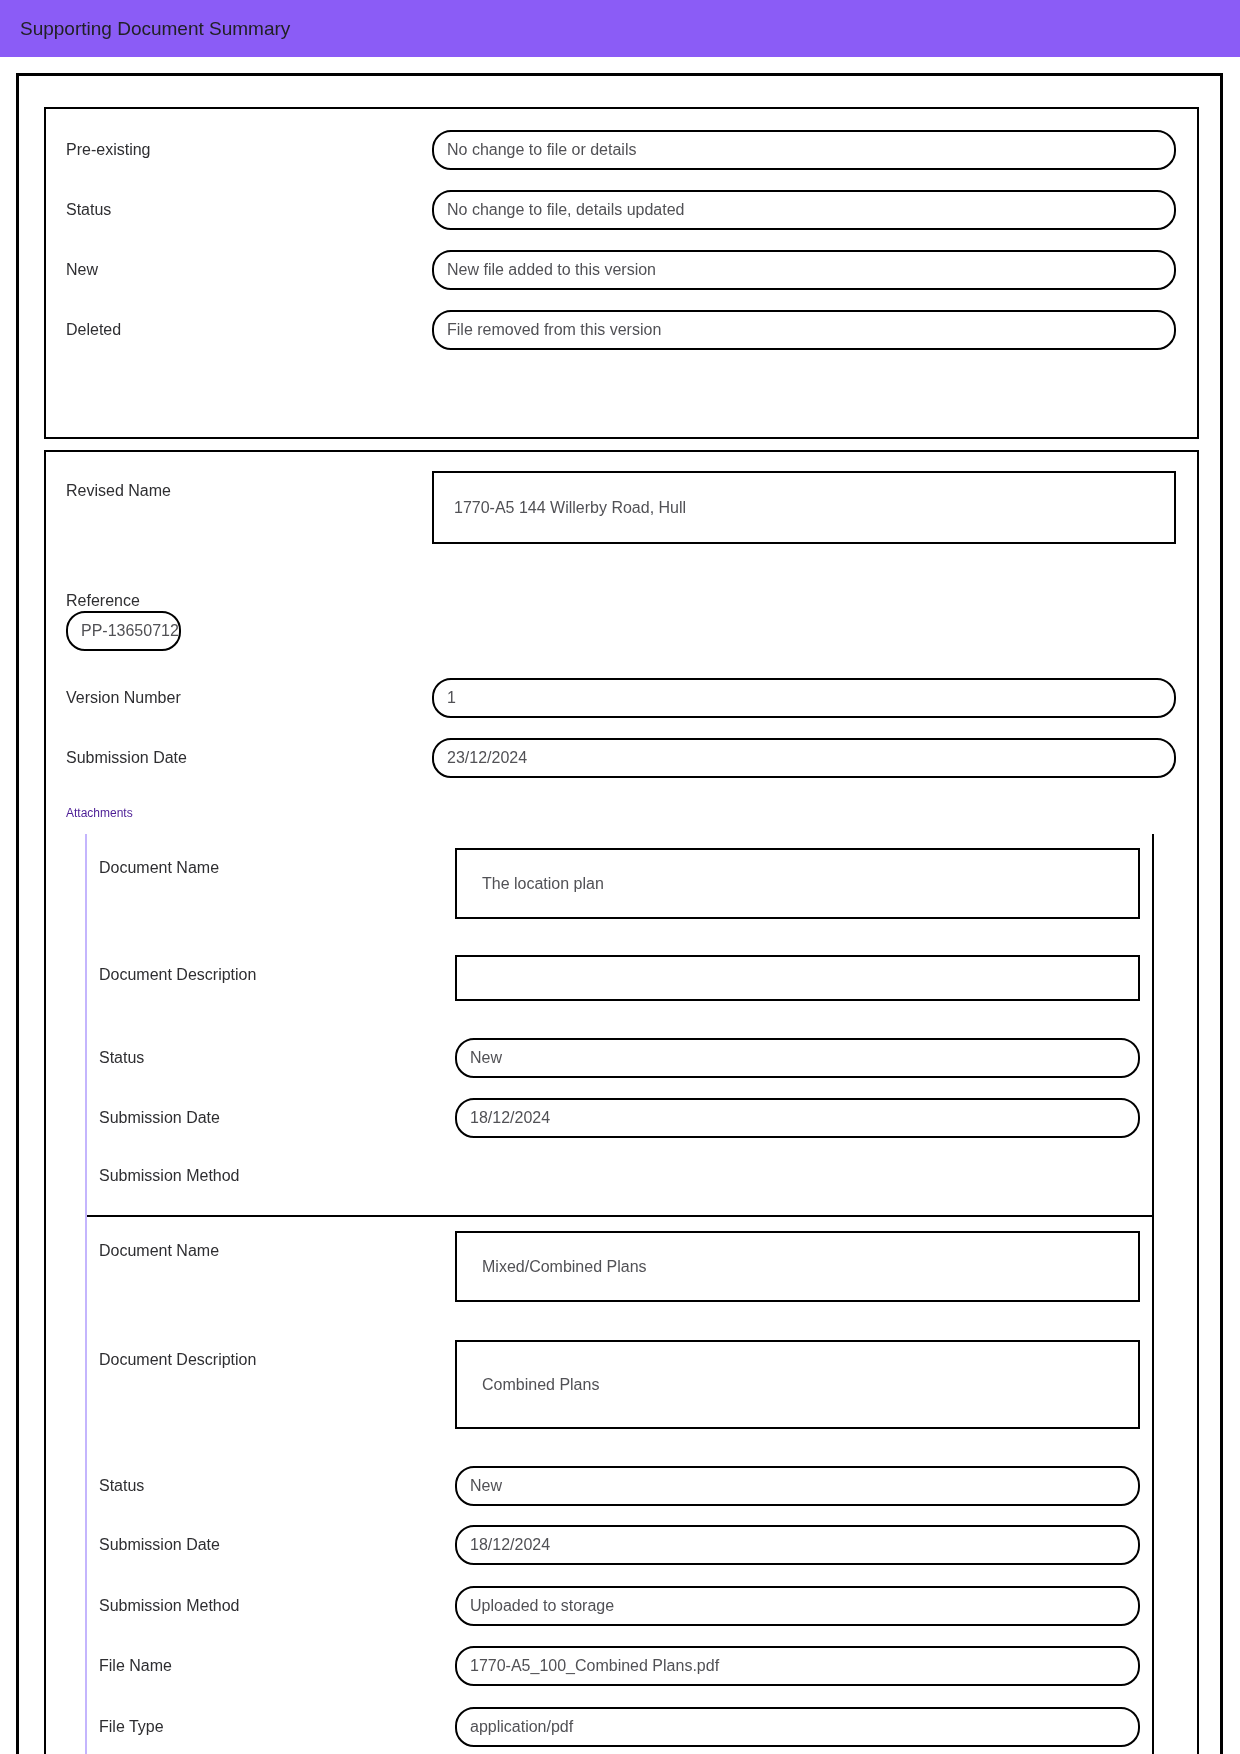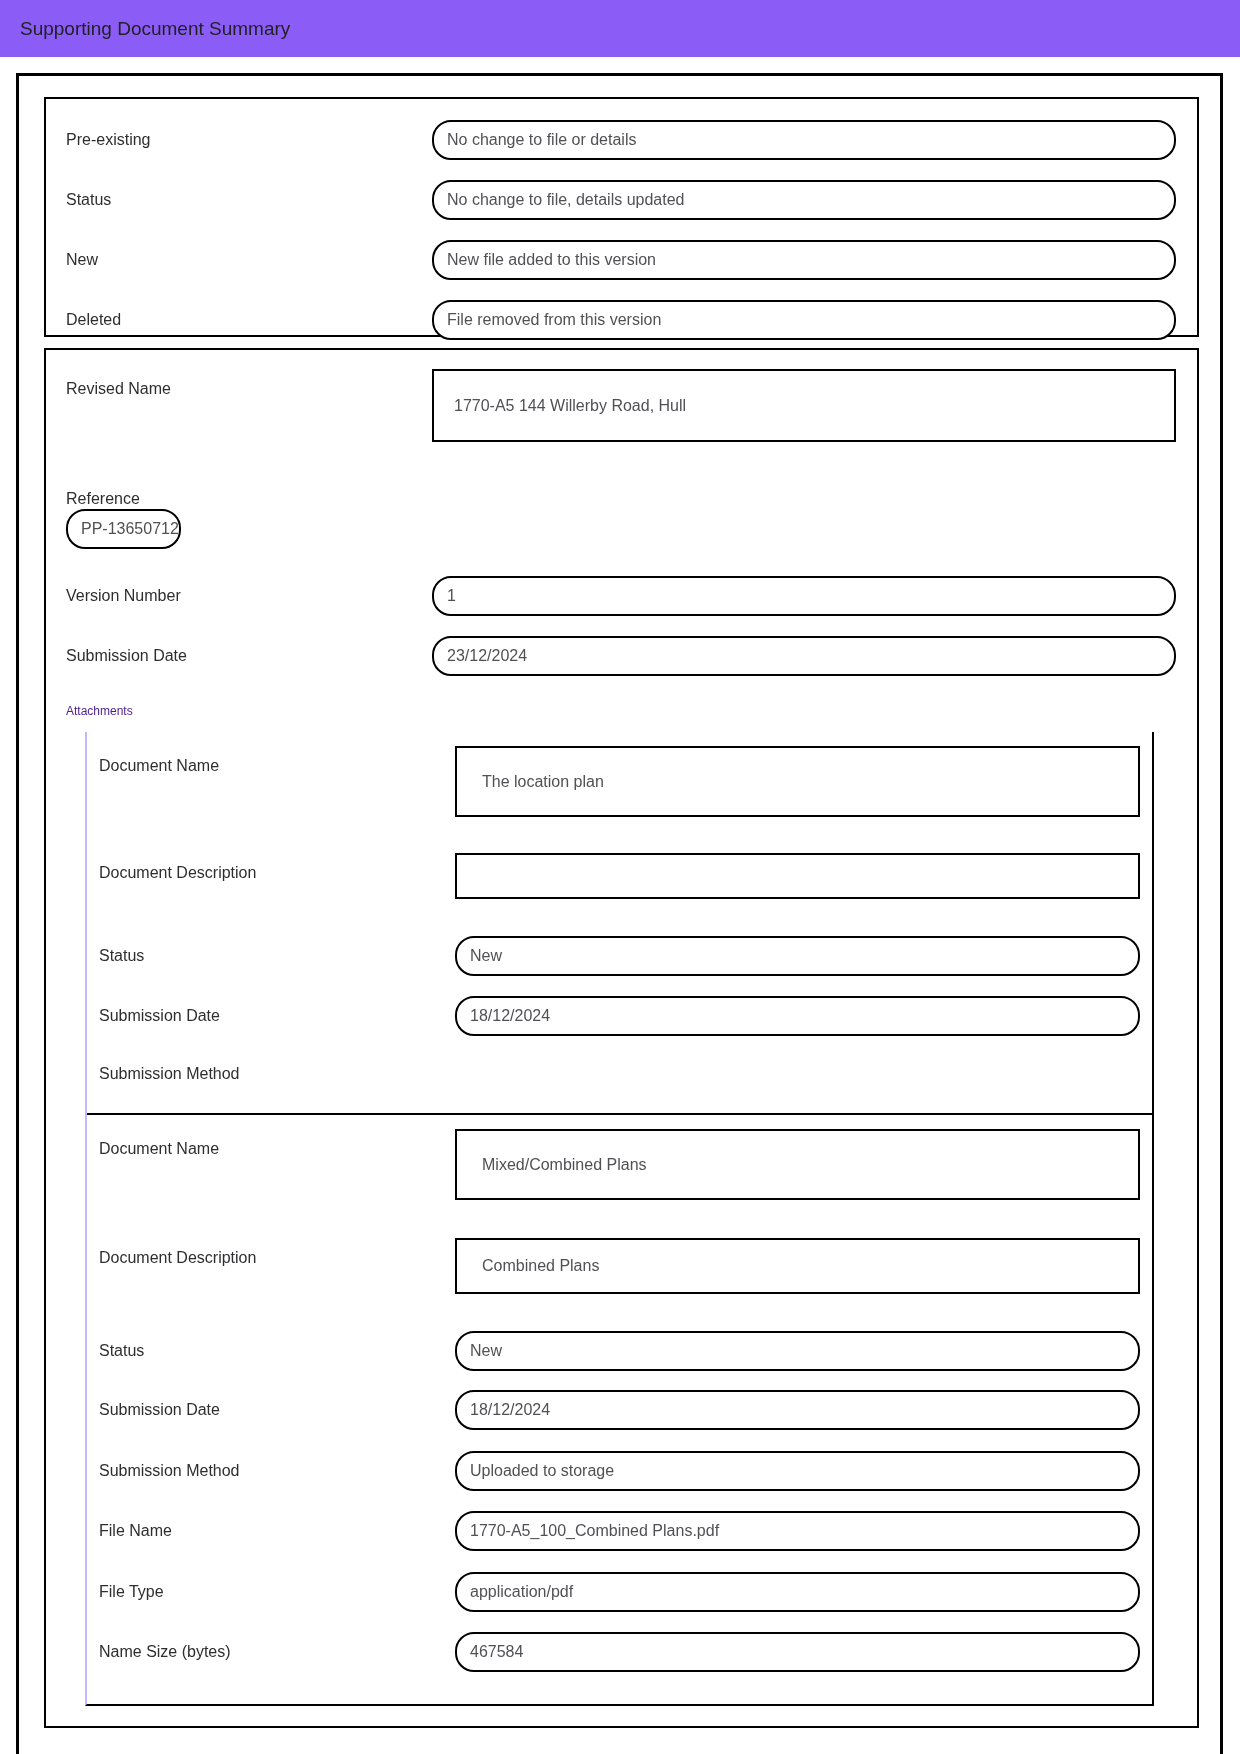--- a/index.html
+++ b/index.html
@@ -21,40 +21,40 @@
     border:3px solid #000;
     height:1700px;
     box-sizing:border-box;
   }
   .section {
     border:2px solid #000;
     margin-left:25px; margin-right:21px;
     box-sizing:border-box;
     background:#fff;
   }
-  .legend-section { margin-top:21px; height:240px; padding:21px 21px 0 20px; }
+  .legend-section { margin-top:31px; height:332px; padding:21px 21px 0 20px; }
   .main-section   { margin-top:11px; height:1380px; padding:19px 21px 0 20px; }
 
   .row { display:flex; align-items:flex-start; }
   .lbl {
     padding-top:10px; font-size:16px; color:#2e2e31;
     line-height:20px; flex:none;
   }
   .w366 { width:366px; }
   .w356 { width:356px; }
 
   .box {
     box-sizing:border-box; border:2px solid #000; background:#fff;
     font-size:16px; color:#515155; flex:1 1 auto; min-width:0;
     display:flex; align-items:center;
   }
   .box.short { height:40px; padding-left:13px;border-radius:19px; }
   .box.med   { height:46px; padding-left:13px; }
   .box.tall  { height:71px; padding-left:25px; }
-  .box.tall2 { height:56px; padding-left:25px; }
+  .box.tall2 { height:89px; padding-left:25px; }
   .box.proposal { height:73px; padding-left:20px; }
 
   .mb17 { margin-bottom:27px;flex-direction:column; } .mb18 { margin-bottom:18px; }
   .mb19 { margin-bottom:19px; } .mb20 { margin-bottom:20px; }
   .mb21 { margin-bottom:21px; } .mb25 { margin-bottom:25px; }
   .mb36 { margin-bottom:36px; } .mb37 { margin-bottom:37px; }
   .mb38 { margin-bottom:38px; }
 
   .attachments-label {
     font-size:12px; color:#4c1d95; line-height:20px;

